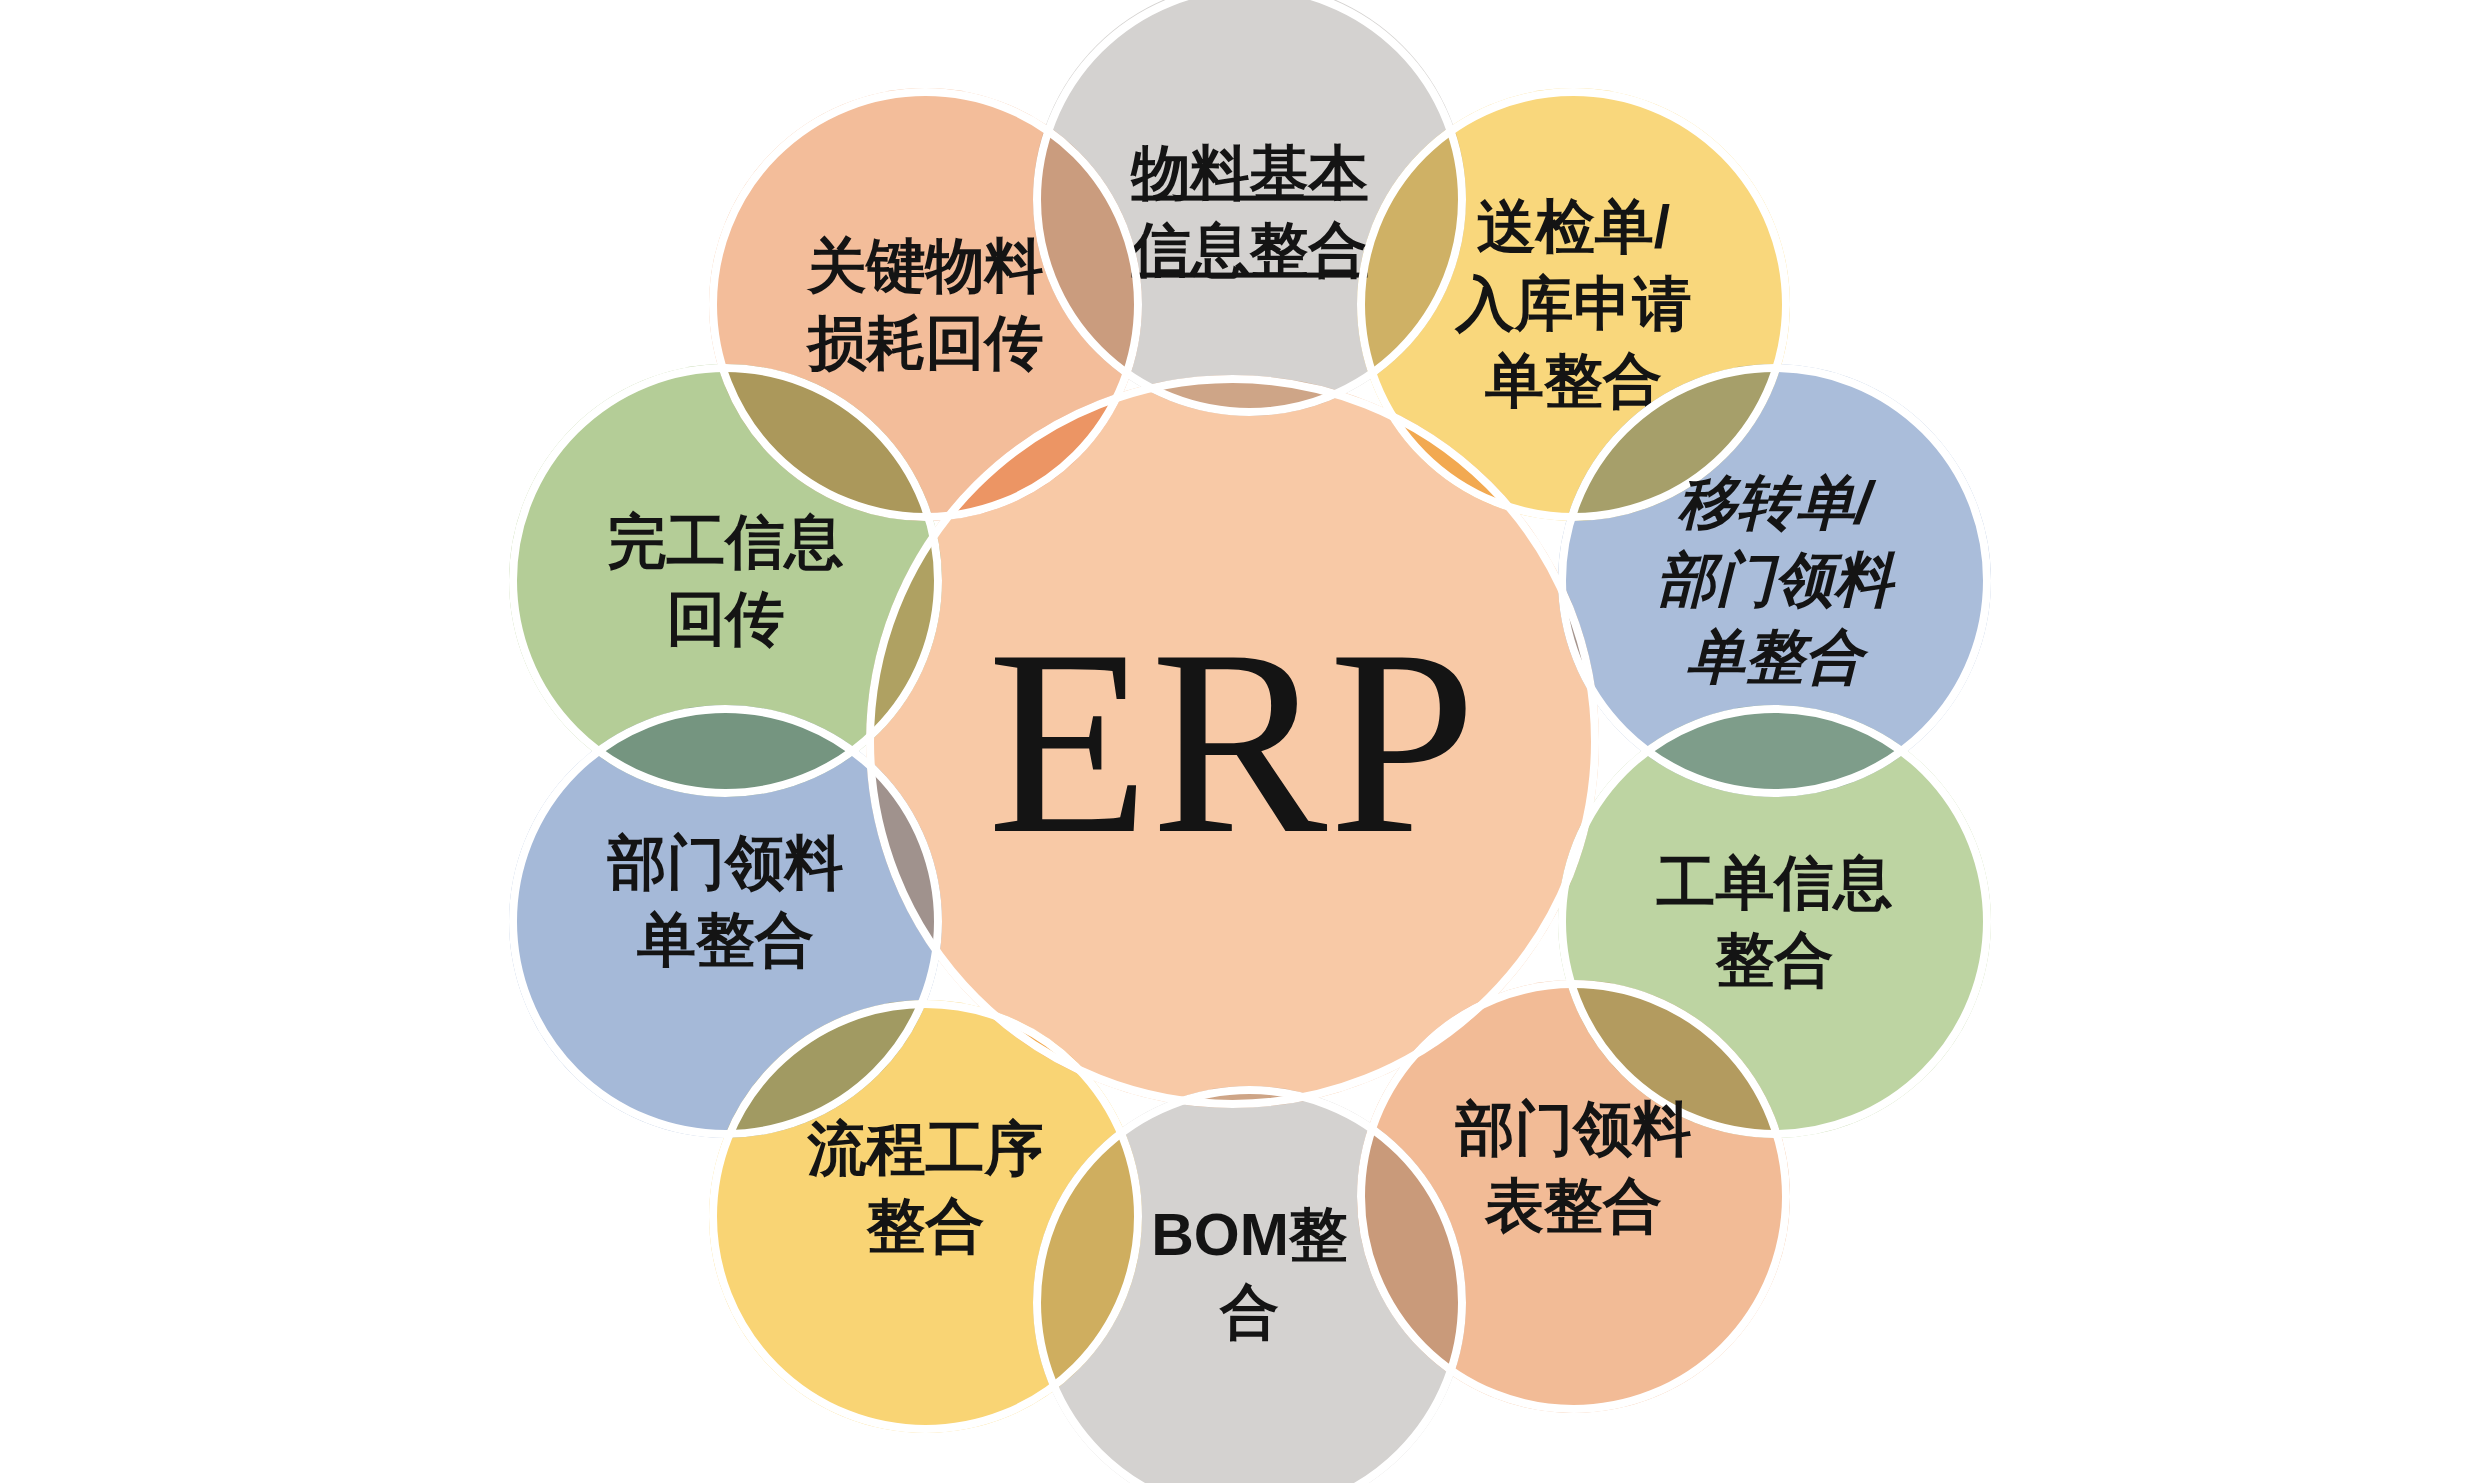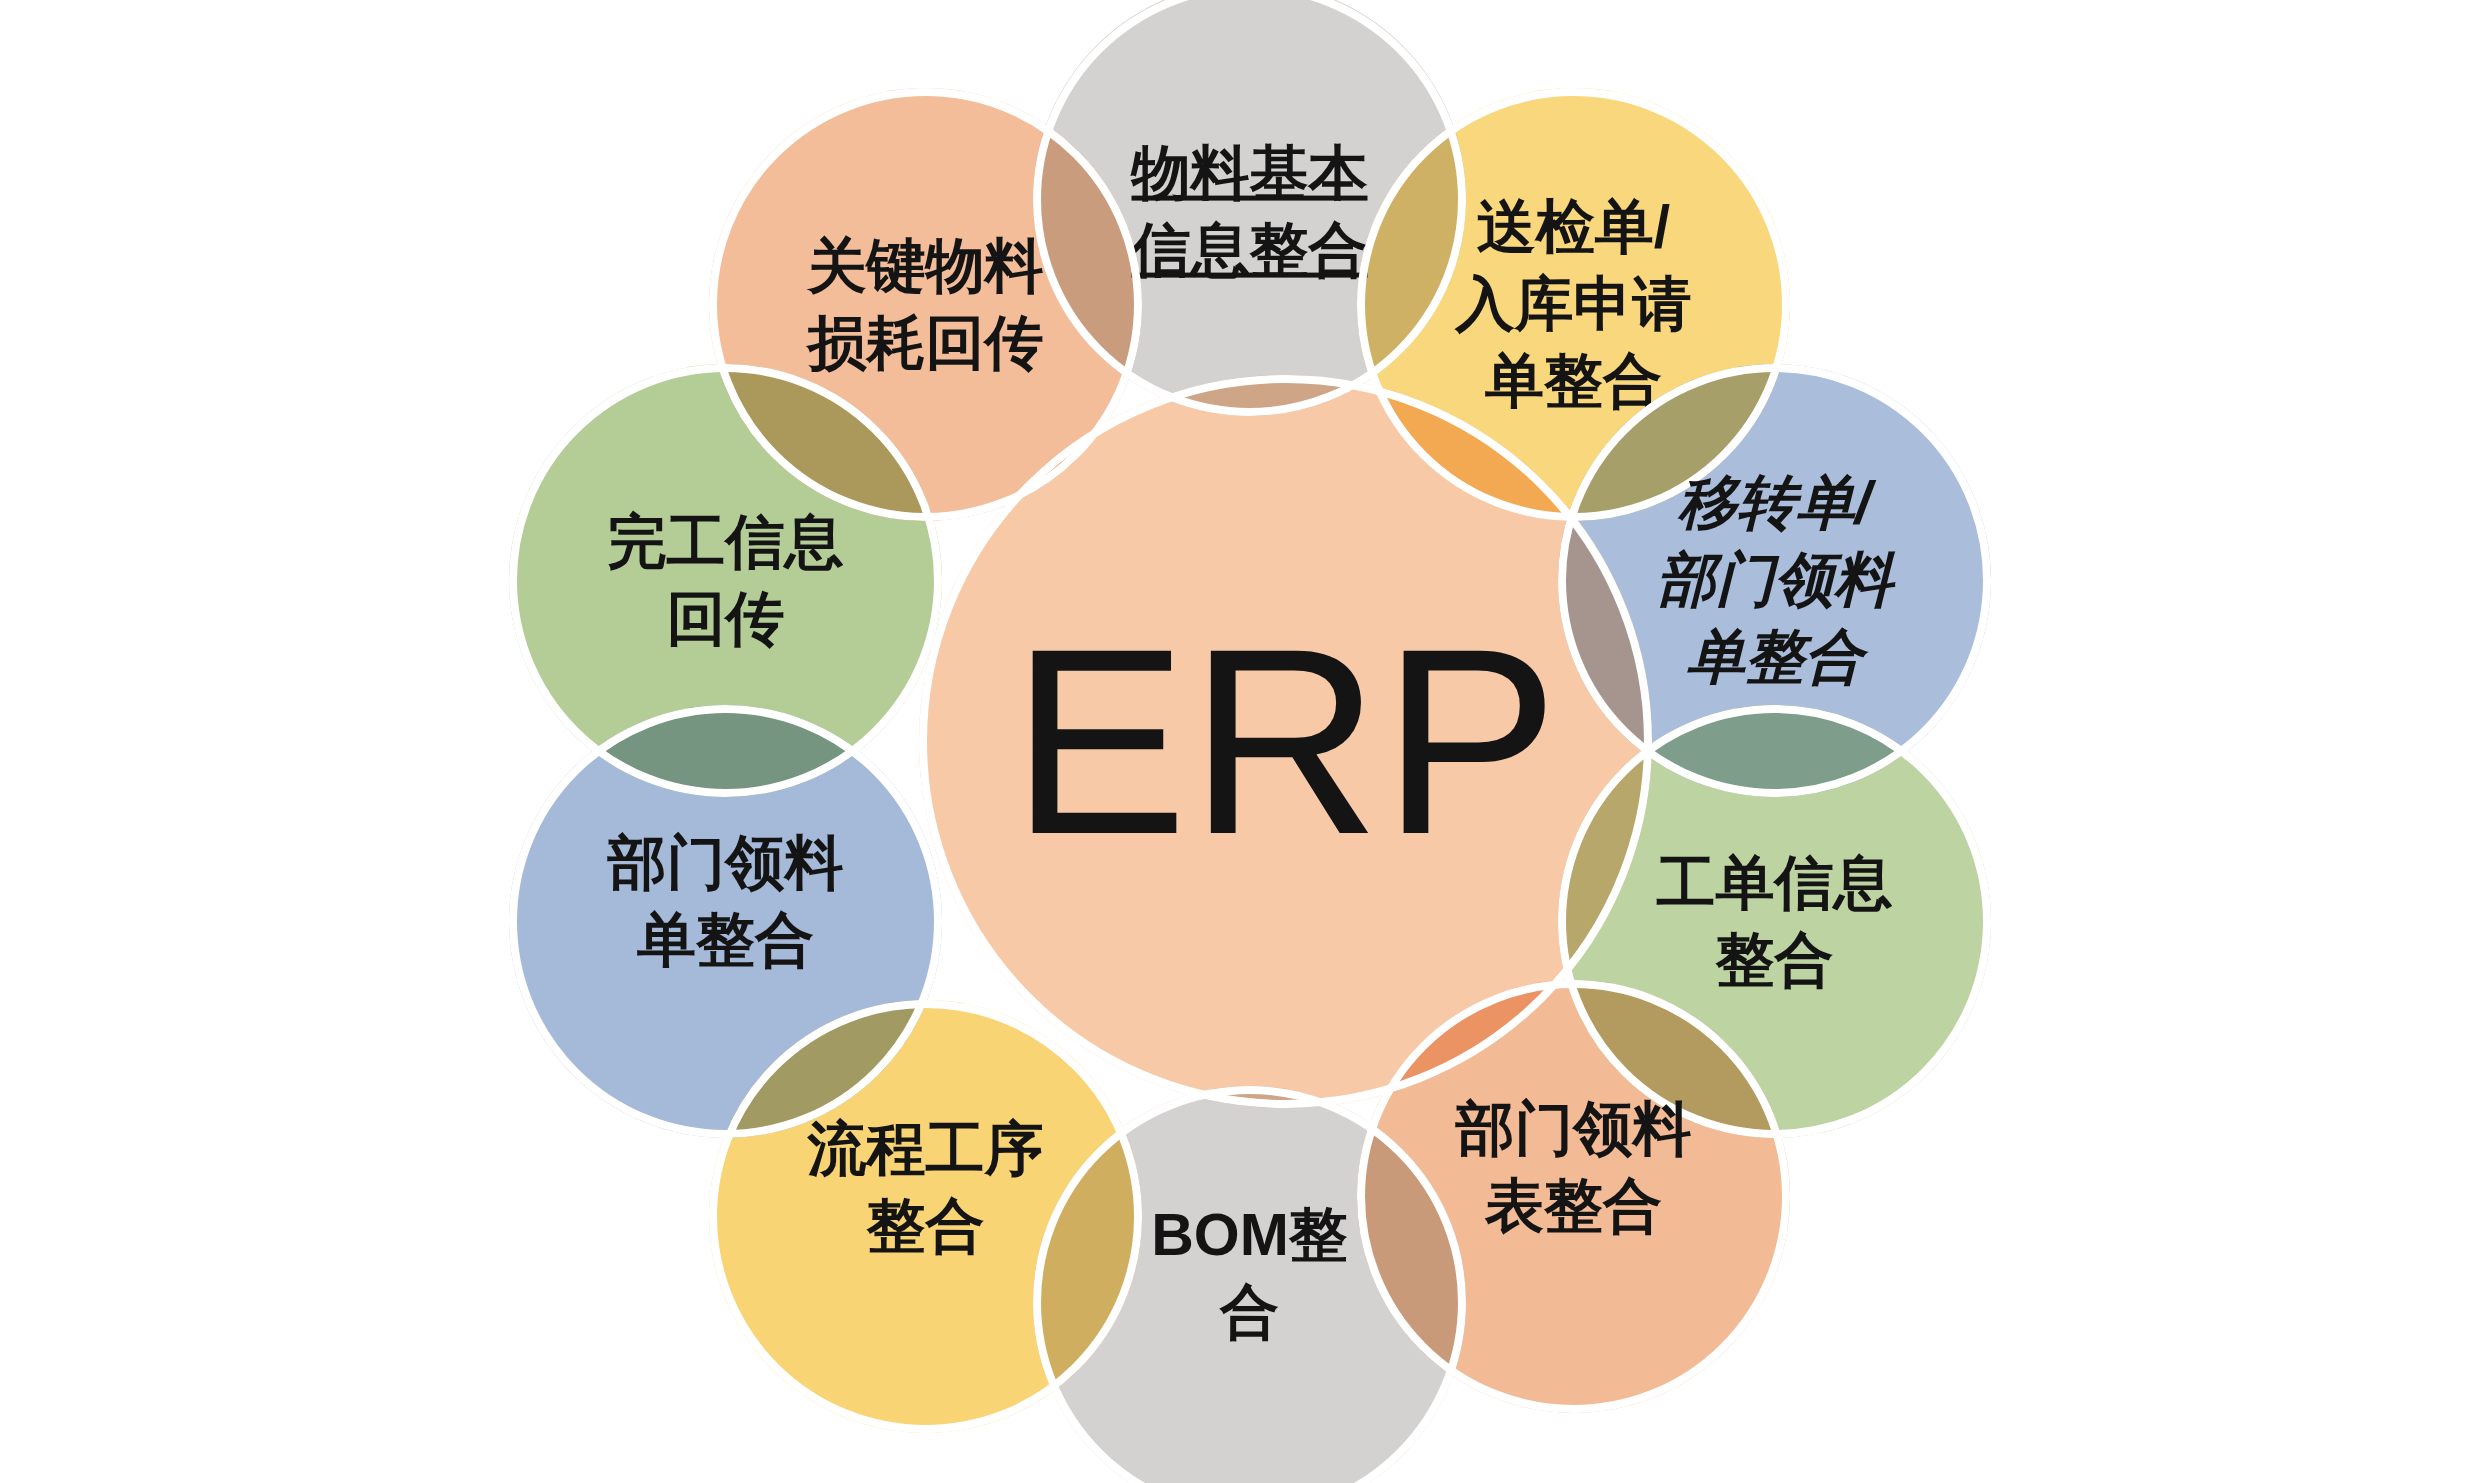--- a/index.html
+++ b/index.html
@@ -39,21 +39,21 @@
     font-size:59px;
     line-height:1.3;
   }
   .erp-label{
     font-weight:400;
     font-size:265px;
     line-height:1;
     letter-spacing:1.4px;
   }
   
-  .pos-c{left:919px;top:375px;width:733px;height:733px;}
+  .pos-c{left:866px;top:375px;width:733px;height:733px;font-family:Liberation Serif, serif;}
   
   .sat{width:433px;height:433px;}
   .pos-0{left:1033px;top:-17.5px;}
   .pos-1{left:1357px;top:88px;}
   .pos-2{left:1558px;top:364px;font-style:italic;}
   .pos-3{left:1558px;top:705px;}
   .pos-4{left:1357px;top:980px;}
   .pos-5{left:1033px;top:1086px;}
   .pos-6{left:709px;top:1000px;}
   .pos-7{left:509px;top:705px;}

